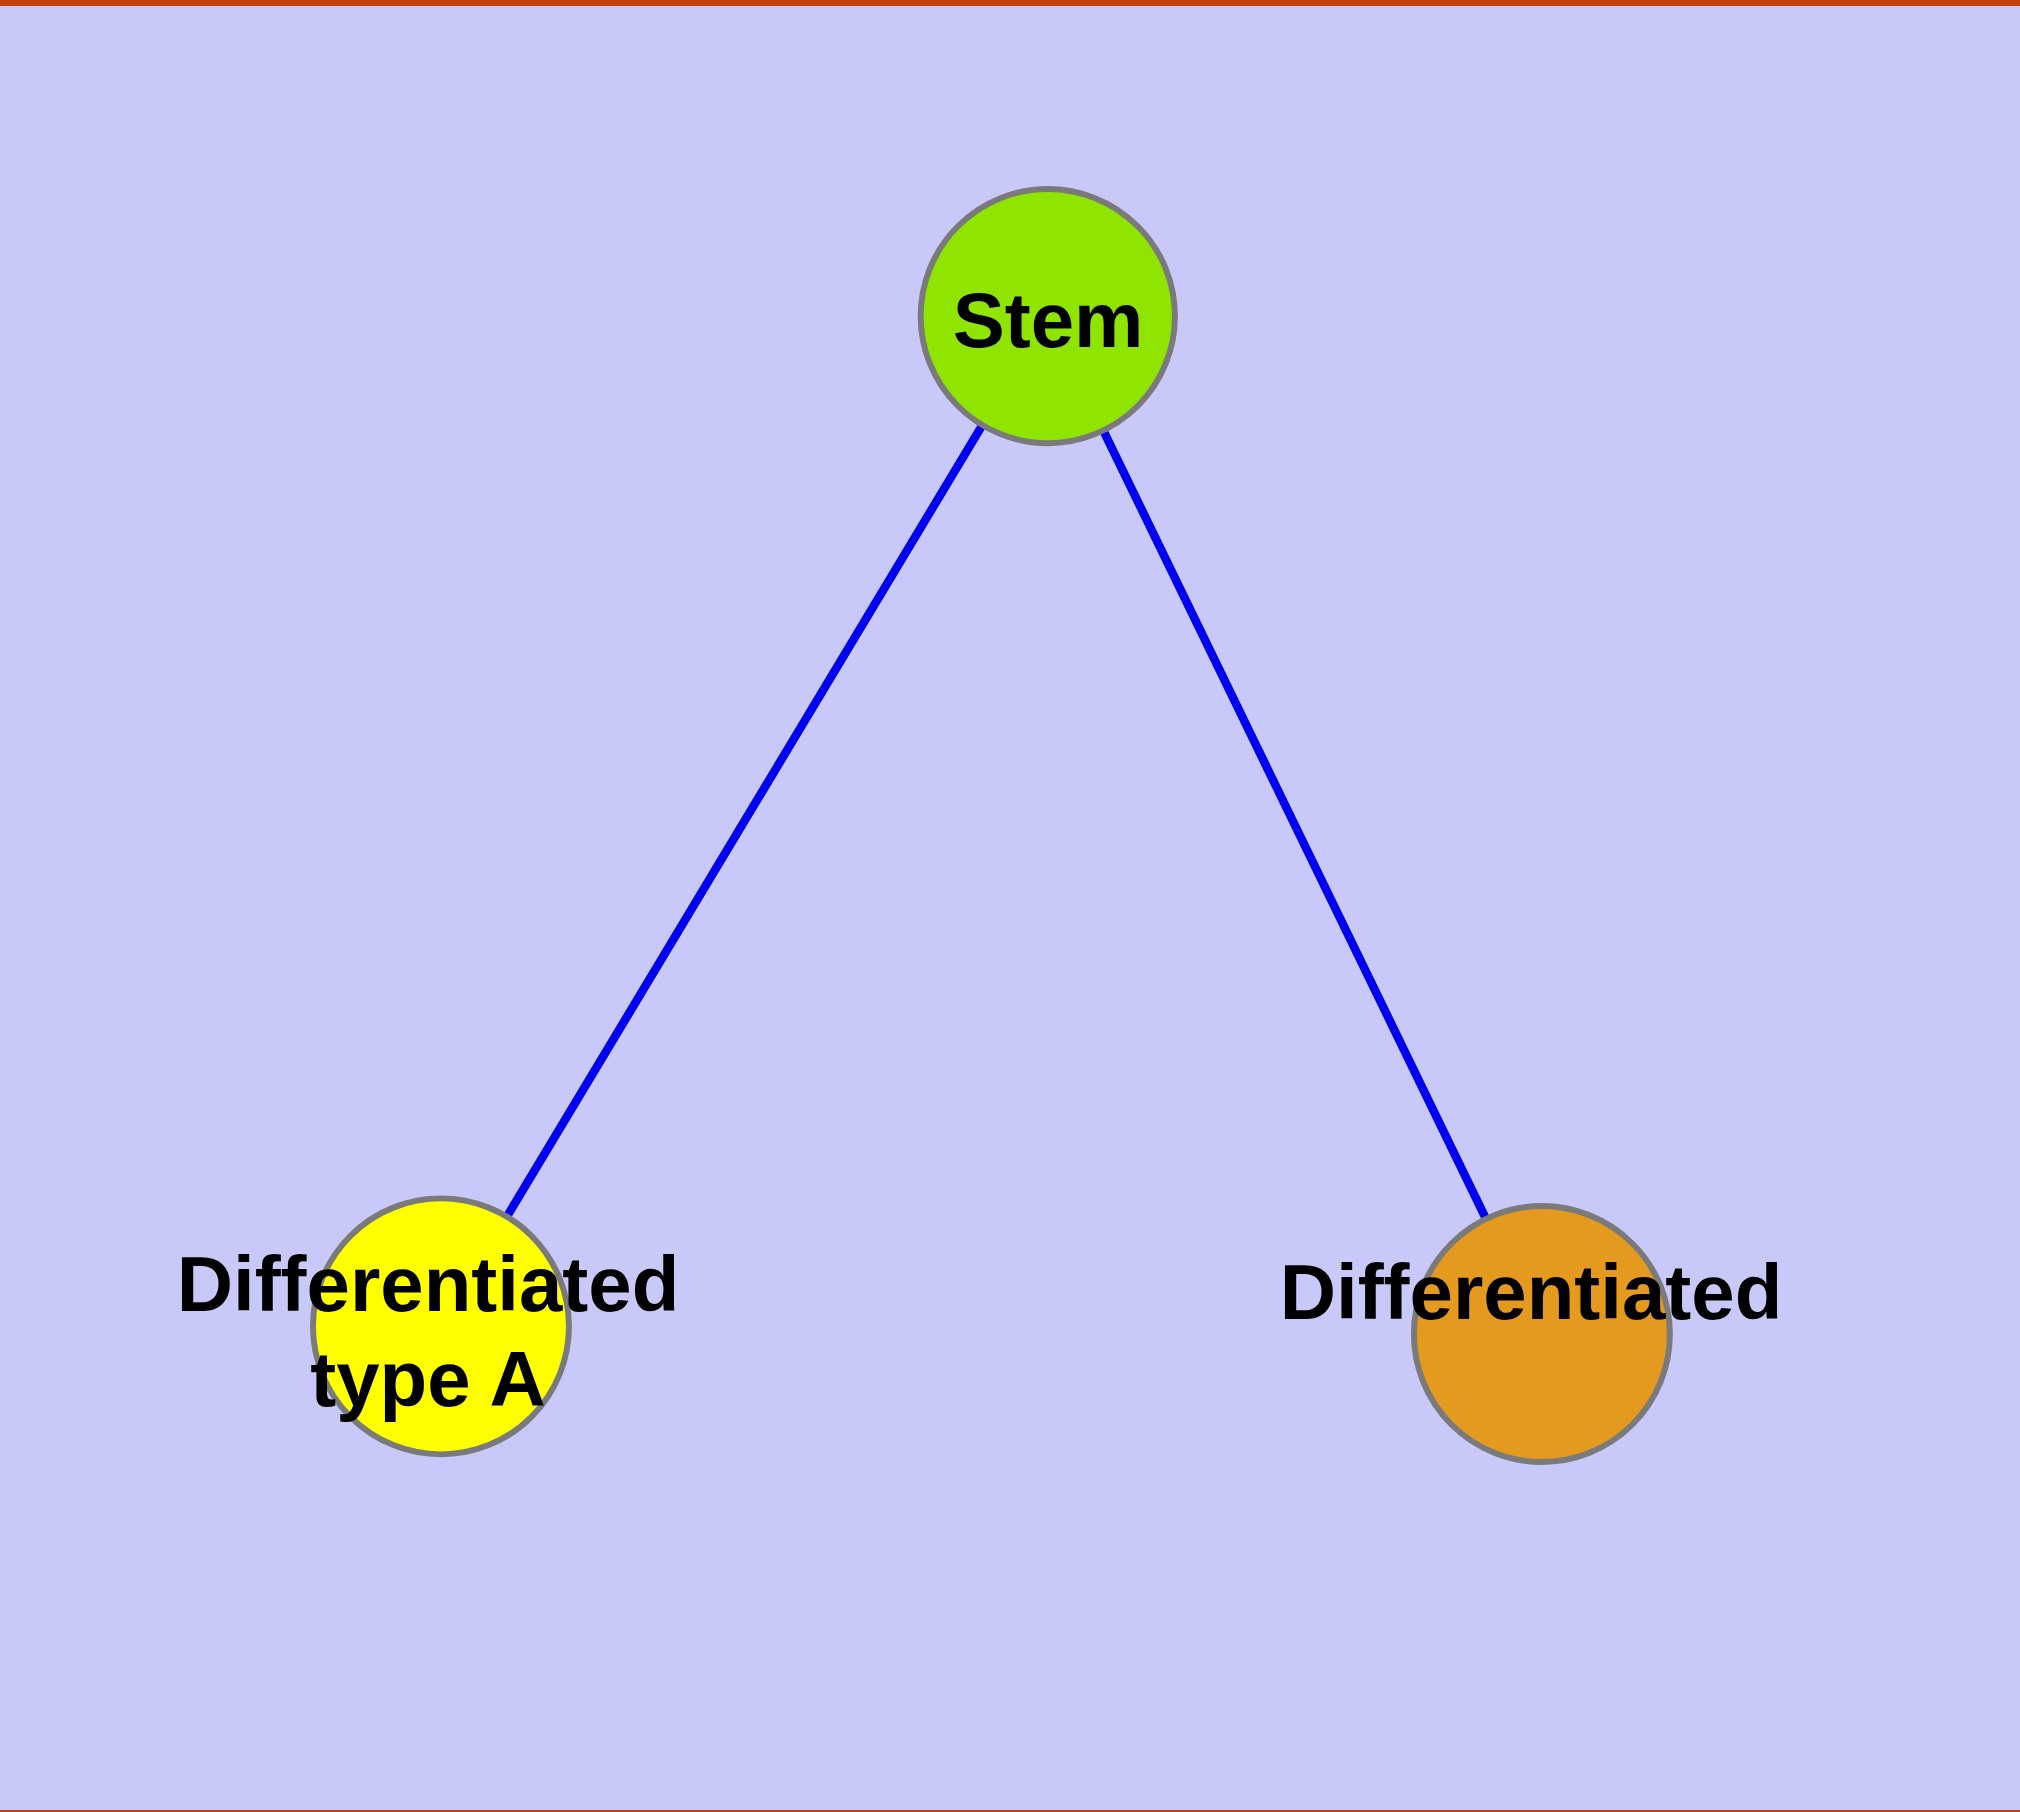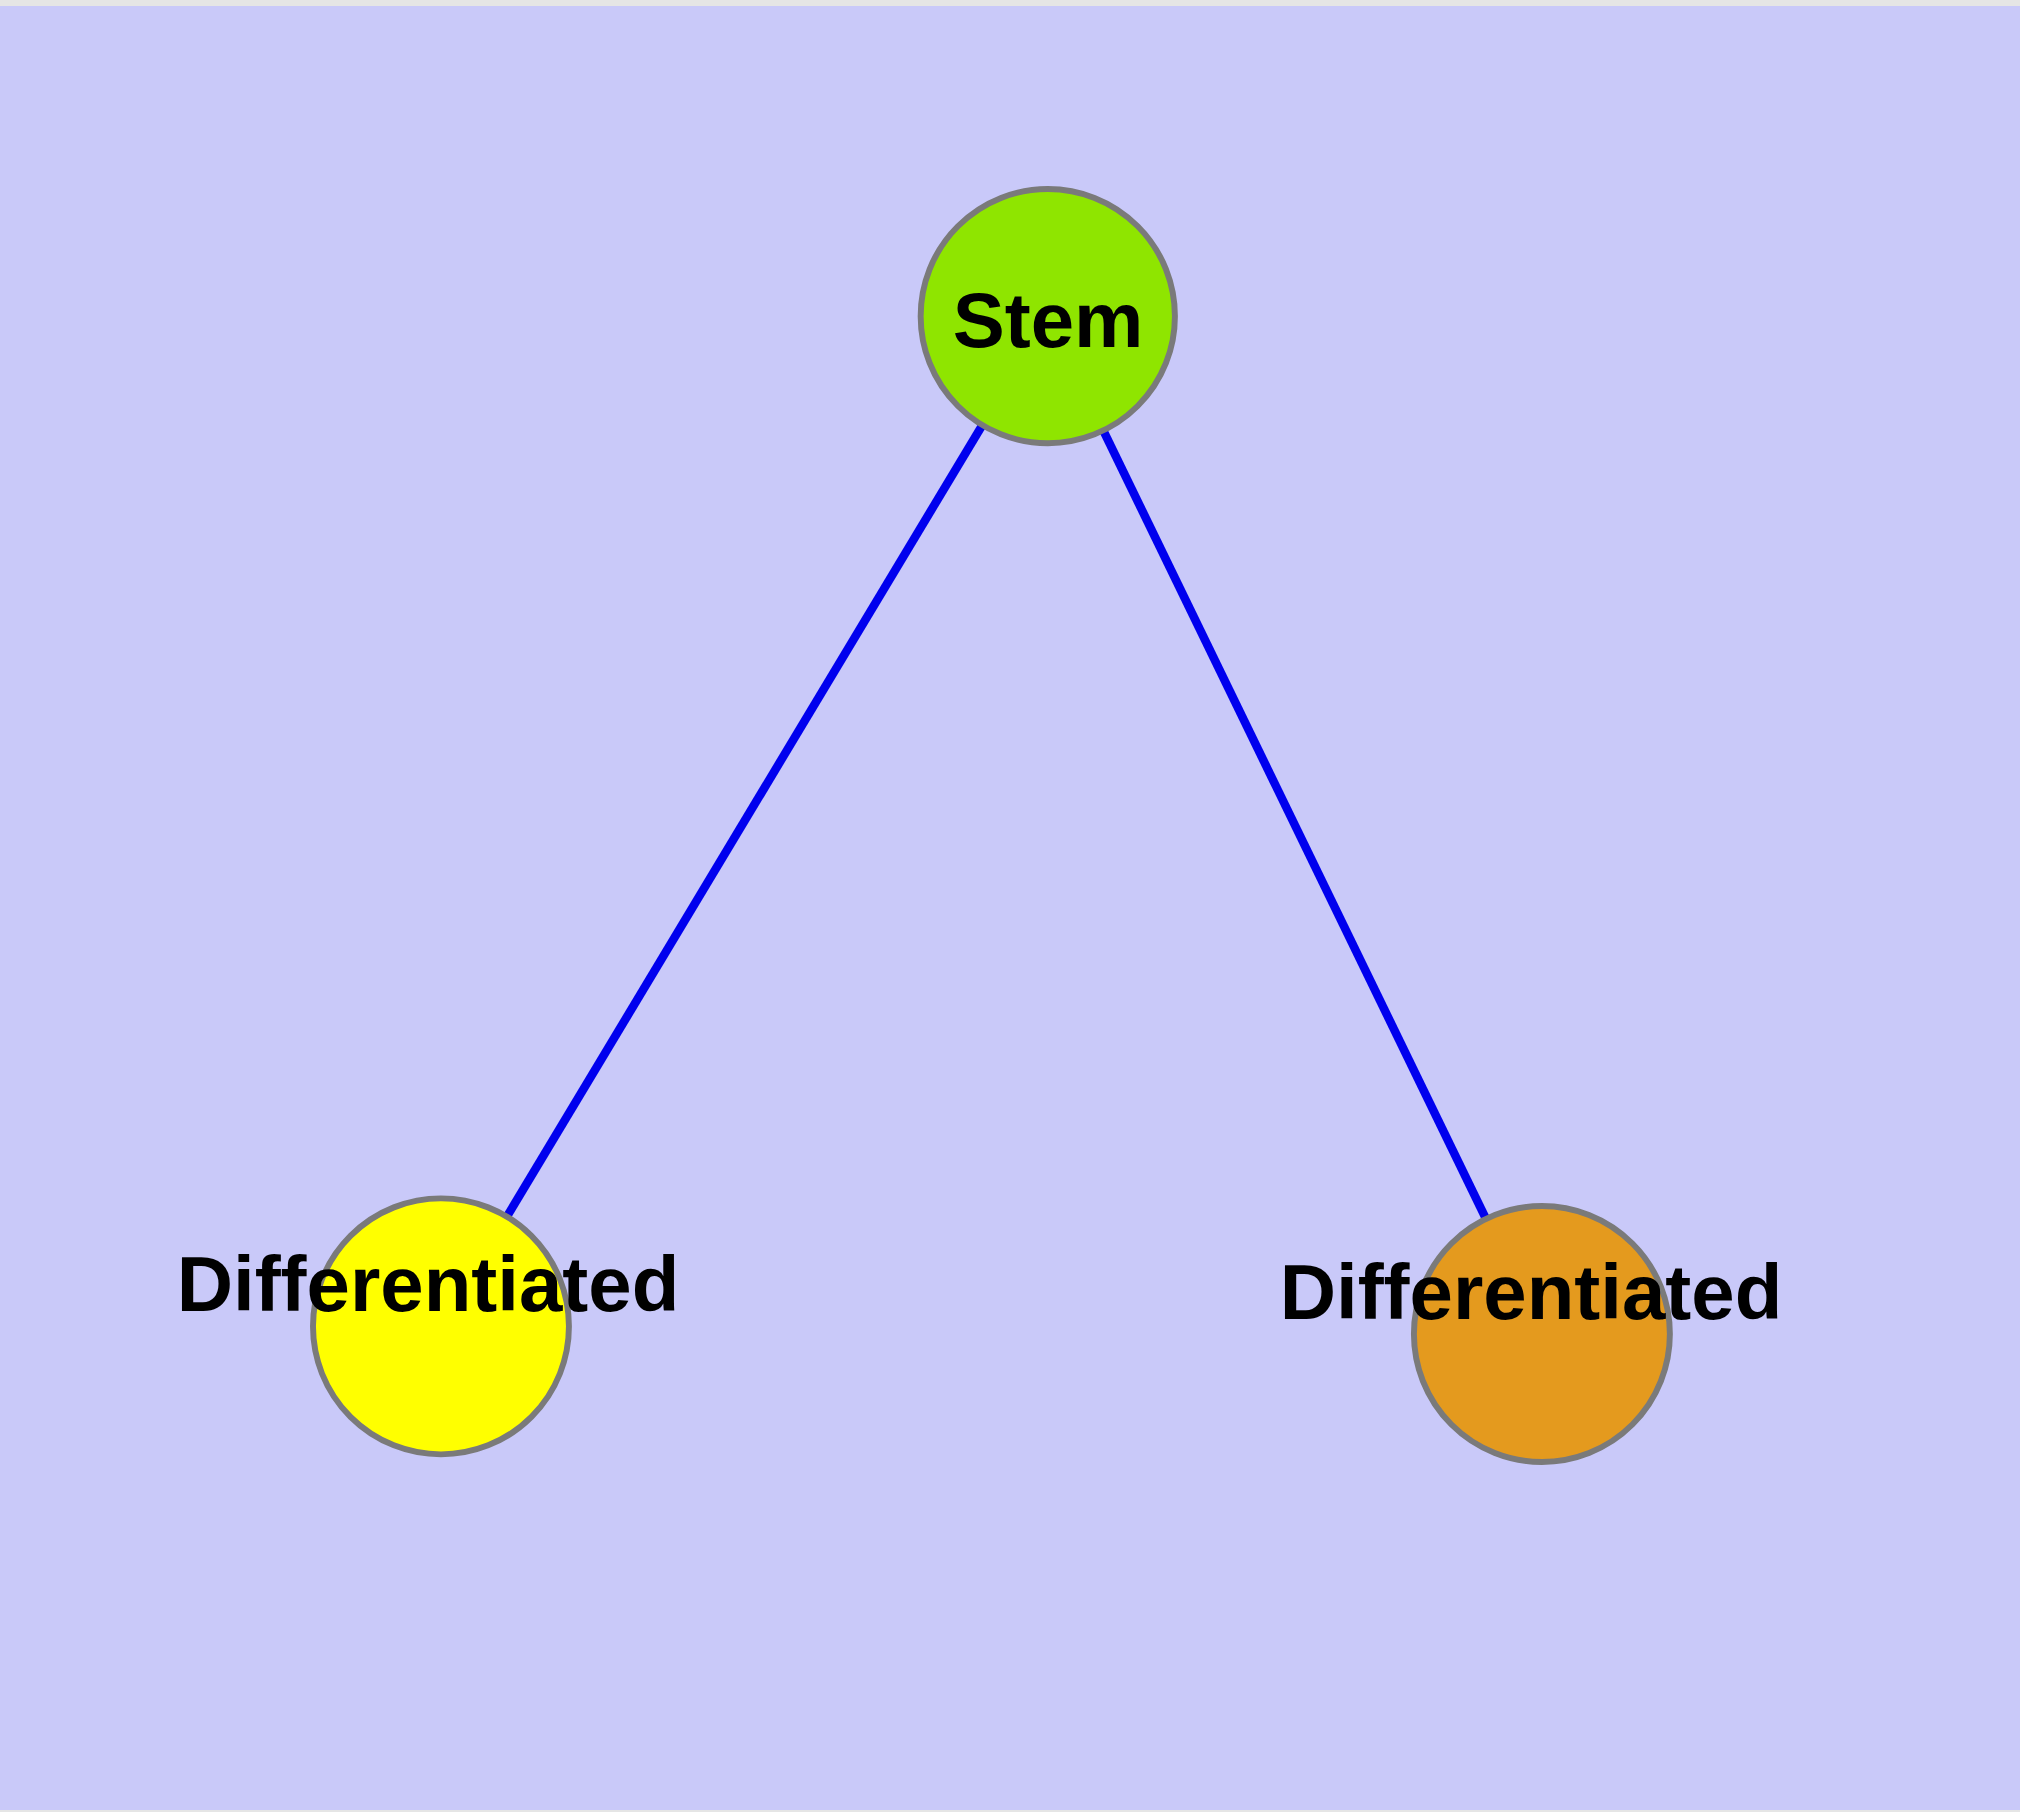--- a/index.html
+++ b/index.html
@@ -1,21 +1,21 @@
 <!DOCTYPE html>
 <html style="font-size:13.6px"><head>
 <meta charset="utf-8">
 <style>
   html, body { margin: 0; padding: 0; background: #ffffff; }
   .page {
     position: relative;
     width: 2021px;
     height: 1812px;
     overflow: hidden;
-    background: #e5e5e5;
+    background: #c2410c;
   }
   .canvas {
     position: absolute;
     left: 0; right: 0;
     top: 6px; bottom: 1.7px;
   }
   .diagram-svg {
     position: absolute;
     left: 0; top: 0;
     width: 2021px;
@@ -53,20 +53,21 @@
 
     <circle cx="1819" cy="1574" r="151" stroke-width="7" fill="#E49A1E" stroke="#7A7A7A"></circle>
   </svg>
 
   <div class="node-label" style="left:1048px; top:273px;">
     <span>Stem</span>
   </div>
 
   <div class="node-label" style="left:428px; top:1237px;">
     <span>Differentiated</span><br>
+    <span>type A</span>
   </div>
 
   <div class="node-label" style="left:1531px; top:1245px;">
     <span>Differentiated</span><br>
   </div>
 
 </div>
 
 
 </body></html>

